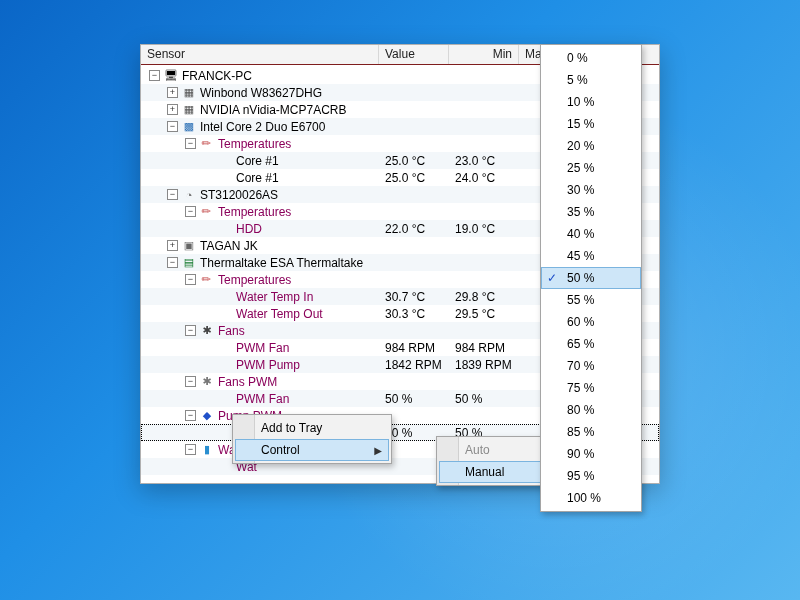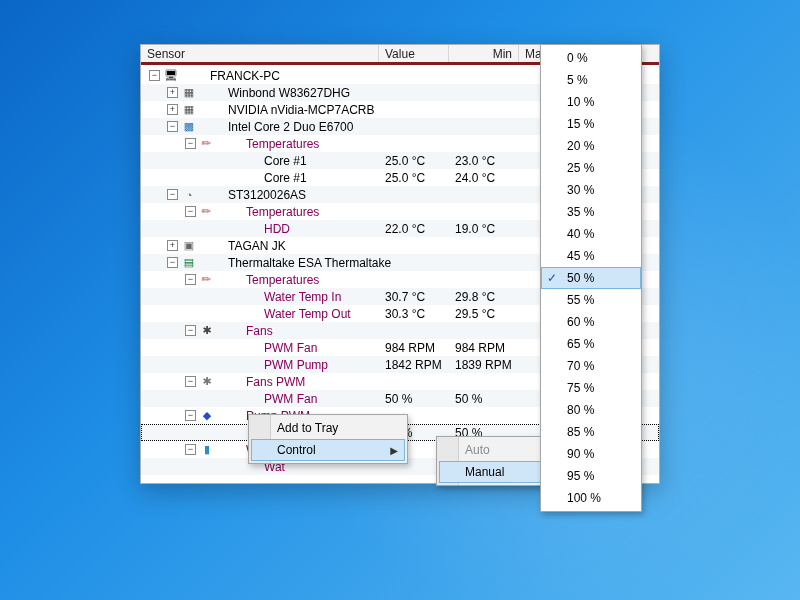--- a/index.html
+++ b/index.html
@@ -30,21 +30,21 @@
     background: #fff;
     border: 1px solid #b0b0b0;
     box-shadow: 0 8px 24px rgba(0,0,0,0.25);
     display: flex;
     flex-direction: column;
     overflow: hidden;
   }
   .cols-header {
     display: flex;
     background: #f4f4f4;
-    border-bottom: 3px solid #7f1d1d;
+    border-bottom: 1px solid #7f1d1d;
     height: 20px;
     line-height: 19px;
     font-size: 12px;
     color: #222;
   }
   .cols-header .col {
     padding: 0 6px;
     border-right: 1px solid #d7d7d7;
   }
   .col-sensor { flex: 0 0 238px; }
@@ -82,21 +82,21 @@
   .toggle.blank { border:0; background:transparent; }
   .icon {
     width: 14px; height: 14px;
     flex: 0 0 14px;
     margin-right: 4px;
     display: inline-flex;
     align-items: center;
     justify-content: center;
     font-size: 11px;
   }
-  .label { flex: 0 0 auto; color:#000;margin-left:28px; }
+  .label { flex: 0 0 auto; color:#000; }
   .label.link { color:#8a005a; }
   .cells { position:absolute; left:238px; display:flex; }
   .cell { width:70px; padding-left:6px; color:#000; }
   .sel { outline:1px dotted #000; outline-offset:-1px; }
 
   
   .ic-pc::before { content:"🖥"; font-size:11px; }
   .ic-chip::before { content:"▦"; color:#555; }
   .ic-cpu::before { content:"▩"; color:#2a6fb5; }
   .ic-thermo::before { content:"✎"; color:#c04040; transform:rotate(-45deg);}
@@ -131,21 +131,21 @@
   }
   .menu .iconcol {
     position:absolute; left:0; top:0; bottom:0; width:22px;
     background:#e8e8e8; border-right:1px solid #d0d0d0;
   }
   .menu .item.disabled { color:#8a8a8a; }
   .checkmark {
     position:absolute; left:5px; color:#2051c9; font-size:12px;
   }
 
-  #ctx1 { left: 248px; top: 414px; width:160px; }
+  #ctx1 { left: 232px; top: 414px; width:160px; }
   #ctx2 { left: 392px; top: 436px; width:140px;margin-left:44px; }
   #ctx3 { position:absolute; left:540px; top:44px; width:102px; background:#fff; border:1px solid #a5a5a5; box-shadow:2px 3px 6px rgba(0,0,0,0.25); padding:2px 0; z-index:11;}
   #ctx3 .item { height:22px; display:flex; align-items:center; padding:0 10px 0 26px; position:relative;}
   #ctx3 .item.hover { background:#cee6f8; border:1px solid #7bb4df; padding:0 9px 0 25px;}
   #ctx3 .iconcol{ position:absolute; left:0; top:0; bottom:0; width:22px;}
 </style>
 </head>
 <body>
 
 <div class="desktop">

